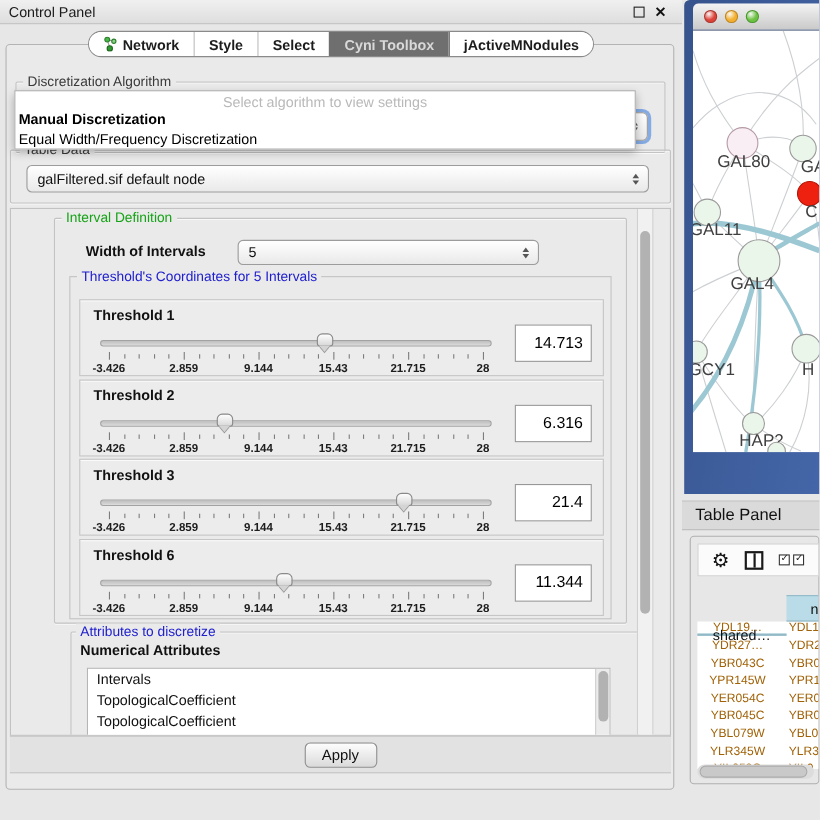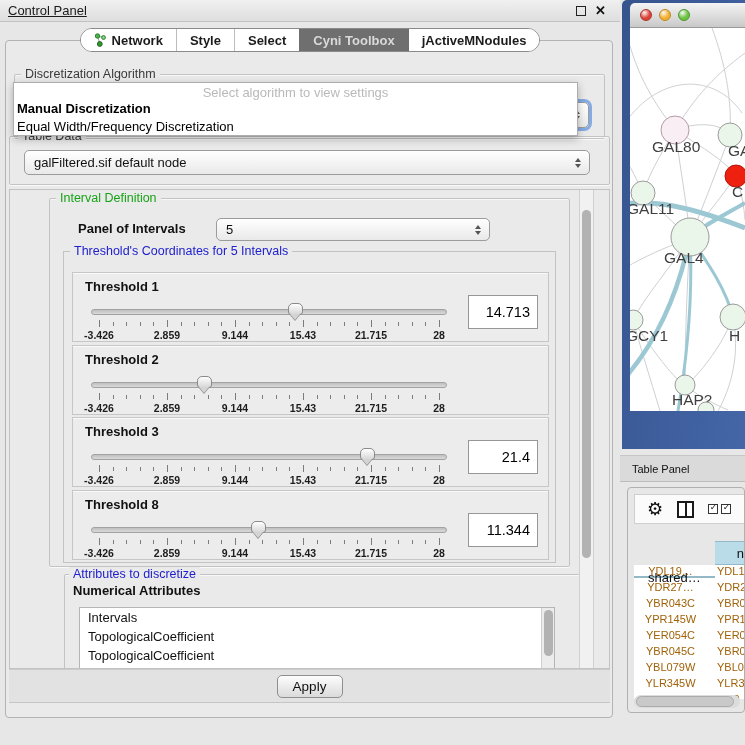--- a/index.html
+++ b/index.html
@@ -5,21 +5,21 @@
   * { box-sizing: border-box; margin: 0; padding: 0; }
   html,body { width:745px; height:745px; }
   body { font-family: "Liberation Sans", sans-serif; background:#e7e7e7; overflow:hidden; }
   #app { position:relative; width:745px; height:745px; background:#e7e7e7; }
 
   
   #control-panel { position:absolute; left:0; top:0; width:620px; height:745px; }
   .cp-titlebar { position:absolute; left:0; top:0; width:620px; height:22px;
     background:linear-gradient(#f0f0f0,#dedede); border-bottom:1px solid #c2c2c2;
     display:flex; align-items:center; }
-  .cp-title { font-size:13px; color:#1a1a1a; padding-left:8px;text-decoration:underline; }
+  .cp-title { font-size:13px; color:#1a1a1a; padding-left:8px; }
   .cp-win-btns { position:absolute; right:14px; top:0; height:22px; display:flex; align-items:center; gap:9px; }
   .float-icon { width:10px; height:10px; border:1.6px solid #222; background:transparent; display:inline-block; }
   .close-icon { font-size:13px; font-weight:bold; color:#111; line-height:10px; }
 
   .cp-body { position:absolute; left:5px; top:40px; width:608px; height:678px;
     background:#eaeaea; border:1px solid #b3b3b3; border-radius:4px; }
 
   
   .segbar { display:flex; background:#fff; border:1.5px solid #8a8a8a; border-radius:12px; overflow:hidden; height:24px; }
   .seg { display:flex; align-items:center; gap:5px; padding:0 13px; font-size:13px; font-weight:bold; color:#1c1c1c;
@@ -113,21 +113,21 @@
     background:linear-gradient(#f4f4f4,#c9c9c9); border-top-left-radius:5px; border-bottom:1px solid #9a9a9a;
     display:flex; align-items:center; padding-left:10px; gap:7px; }
   .light { width:12px; height:12px; border-radius:50%; }
   .nw-canvas { position:absolute; left:8px; top:28px; right:0; height:383px; background:#fff; overflow:hidden; }
   .node-label { font-size:15.5px; fill:#3f3f3f; }
 
   
   #table-panel-bar { position:absolute; left:620px; top:455px; width:125px; height:27px;
     background:#dadada; border-top:1px solid #c6c6c6; border-bottom:1px solid #bdbdbd;
     display:flex; align-items:center; }
-  #table-panel-bar span { font-size:11px; color:#111; padding-left:12px; }
+  #table-panel-bar span { font-size:15px; color:#111; padding-left:12px; }
 
   #table-panel { position:absolute; left:627px; top:487px; width:118px; height:226px;
     background:#e7e7e7; border:1px solid #b0b0b0; border-radius:4px; overflow:hidden; }
   .tp-toolbar { position:absolute; left:6px; top:6px; width:112px; height:30px; background:#fbfbfb;
     border:1px solid #cfcfcf; display:flex; align-items:center; gap:14px; padding-left:12px; }
   .gear-icon { font-size:18px; color:#111; line-height:18px; }
   .columns-icon { width:17px; height:17px; border:2px solid #1a1a1a; position:relative; background:#fff; }
   .columns-icon::after { content:""; position:absolute; left:50%; top:0; width:2px; height:100%; background:#1a1a1a; transform:translateX(-1px); }
   .cb-pair { display:flex; gap:3px; }
   .cb { width:10px; height:10px; border:1.3px solid #333; background:#fff; position:relative; }
@@ -183,21 +183,21 @@
               <i class="dn"></i>
             </span>
         </div>
       </div>
 
       <div class="scrollpane">
 
         <div class="group" id="interval-group">
           <span class="group-title gt-green">Interval Definition</span>
 
-          <span class="noi-label">Panel of Intervals</span>
+          <span class="noi-label">Width of Intervals</span>
           <div class="combo" id="noi-combo">
             <span>5</span>
             <span class="spinner">
                 <i class="up"></i>
                 <i class="dn"></i>
               </span>
           </div>
 
           <div id="thr-group">
             <span class="group-title gt-blue">Threshold's Coordinates for 5 Intervals</span>
@@ -273,20 +273,21 @@
                     <div class="tick minor" style="left: 334.4px;"></div>
                     <div class="tick major" style="left: 348px;"></div>
                     <div class="tick-label" style="left: 8px;">-3.426</div>
                     <div class="tick-label" style="left: 76px;">2.859</div>
                     <div class="tick-label" style="left: 144px;">9.144</div>
                     <div class="tick-label" style="left: 212px;">15.43</div>
                     <div class="tick-label" style="left: 280px;">21.715</div>
                     <div class="tick-label" style="left: 348px;">28</div>
                     <div class="thumb-sl" style="left: 105.899px;"></div>
                   </div>
+                  <input class="thr-value" value="6.316" style="">
                 </div>
                 <div class="thr-row" style="top: 165px;">
                   <div class="thr-label">Threshold 3</div>
                   <div class="slider">
                     <div class="track"></div>
                     <div class="tick major" style="left: 8px;"></div>
                     <div class="tick minor" style="left: 21.6px;"></div>
                     <div class="tick minor" style="left: 35.2px;"></div>
                     <div class="tick minor" style="left: 48.8px;"></div>
                     <div class="tick minor" style="left: 62.4px;"></div>
@@ -315,21 +316,21 @@
                     <div class="tick-label" style="left: 76px;">2.859</div>
                     <div class="tick-label" style="left: 144px;">9.144</div>
                     <div class="tick-label" style="left: 212px;">15.43</div>
                     <div class="tick-label" style="left: 280px;">21.715</div>
                     <div class="tick-label" style="left: 348px;">28</div>
                     <div class="thumb-sl" style="left: 269.094px;"></div>
                   </div>
                   <input class="thr-value" value="21.4" style="">
                 </div>
                 <div class="thr-row" style="top: 237.5px;">
-                  <div class="thr-label">Threshold 8</div>
+                  <div class="thr-label">Threshold 6</div>
                   <div class="slider">
                     <div class="track"></div>
                     <div class="tick major" style="left: 8px;"></div>
                     <div class="tick minor" style="left: 21.6px;"></div>
                     <div class="tick minor" style="left: 35.2px;"></div>
                     <div class="tick minor" style="left: 48.8px;"></div>
                     <div class="tick minor" style="left: 62.4px;"></div>
                     <div class="tick major" style="left: 76px;"></div>
                     <div class="tick minor" style="left: 89.6px;"></div>
                     <div class="tick minor" style="left: 103.2px;"></div>

